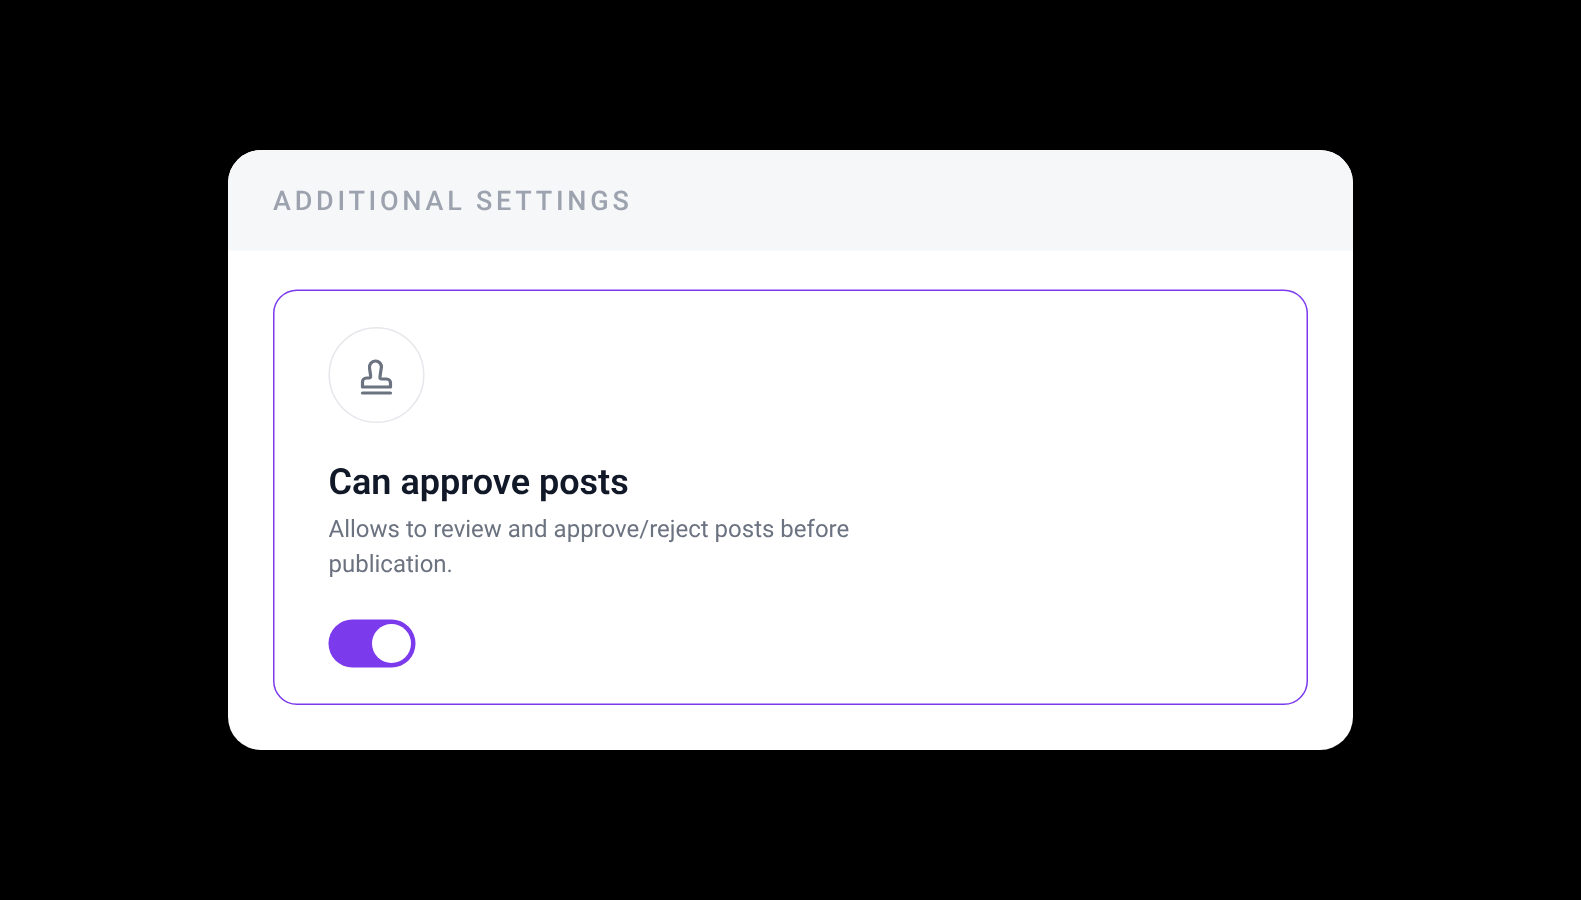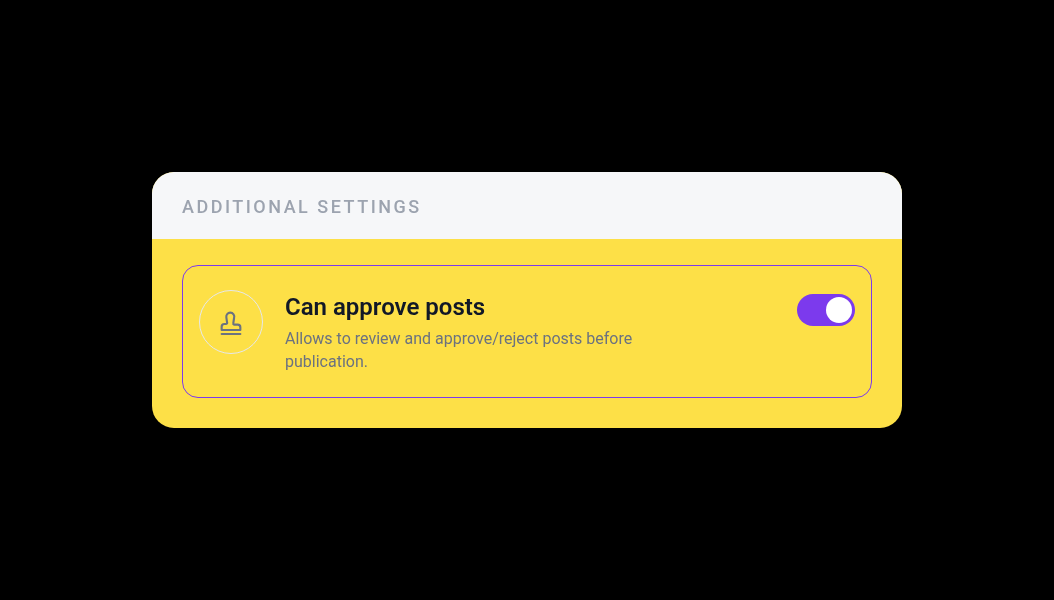--- a/index.html
+++ b/index.html
@@ -11,21 +11,21 @@
       width: 1054px;
       height: 600px;
       background: #000;
       font-family: -apple-system, BlinkMacSystemFont, 'Segoe UI', Roboto, Helvetica, Arial, sans-serif;
       display: flex;
       align-items: center;
       justify-content: center;
     }
     .card {
       width: 750px;
-      background: #fde047;
+      background: #ffffff;
       border-radius: 22px;
       overflow: hidden;
       box-shadow: 0 2px 8px rgba(0,0,0,0.08);
     }
     .card-header {
       background: #f6f7f9;
       padding: 24px 30px 22px;
     }
     .card-header-title {
       font-size: 18px;
@@ -33,24 +33,25 @@
       color: #9ca3af;
       font-weight: 500;
       text-transform: uppercase;
     }
     .card-body {
       padding: 26px 30px 30px;
     }
     .setting-row {
       border: 1.5px solid #7c3aed;
       border-radius: 16px;
-      padding: 24px 16px;
+      padding: 24px 36px;
       display: flex;
       align-items: flex-start;
       gap: 22px;
+      flex-direction: column;
     }
     .icon-circle {
       width: 64px;
       height: 64px;
       border-radius: 50%;
       border: 1.5px solid #e5e7eb;
       display: flex;
       align-items: center;
       justify-content: center;
       flex-shrink: 0;

